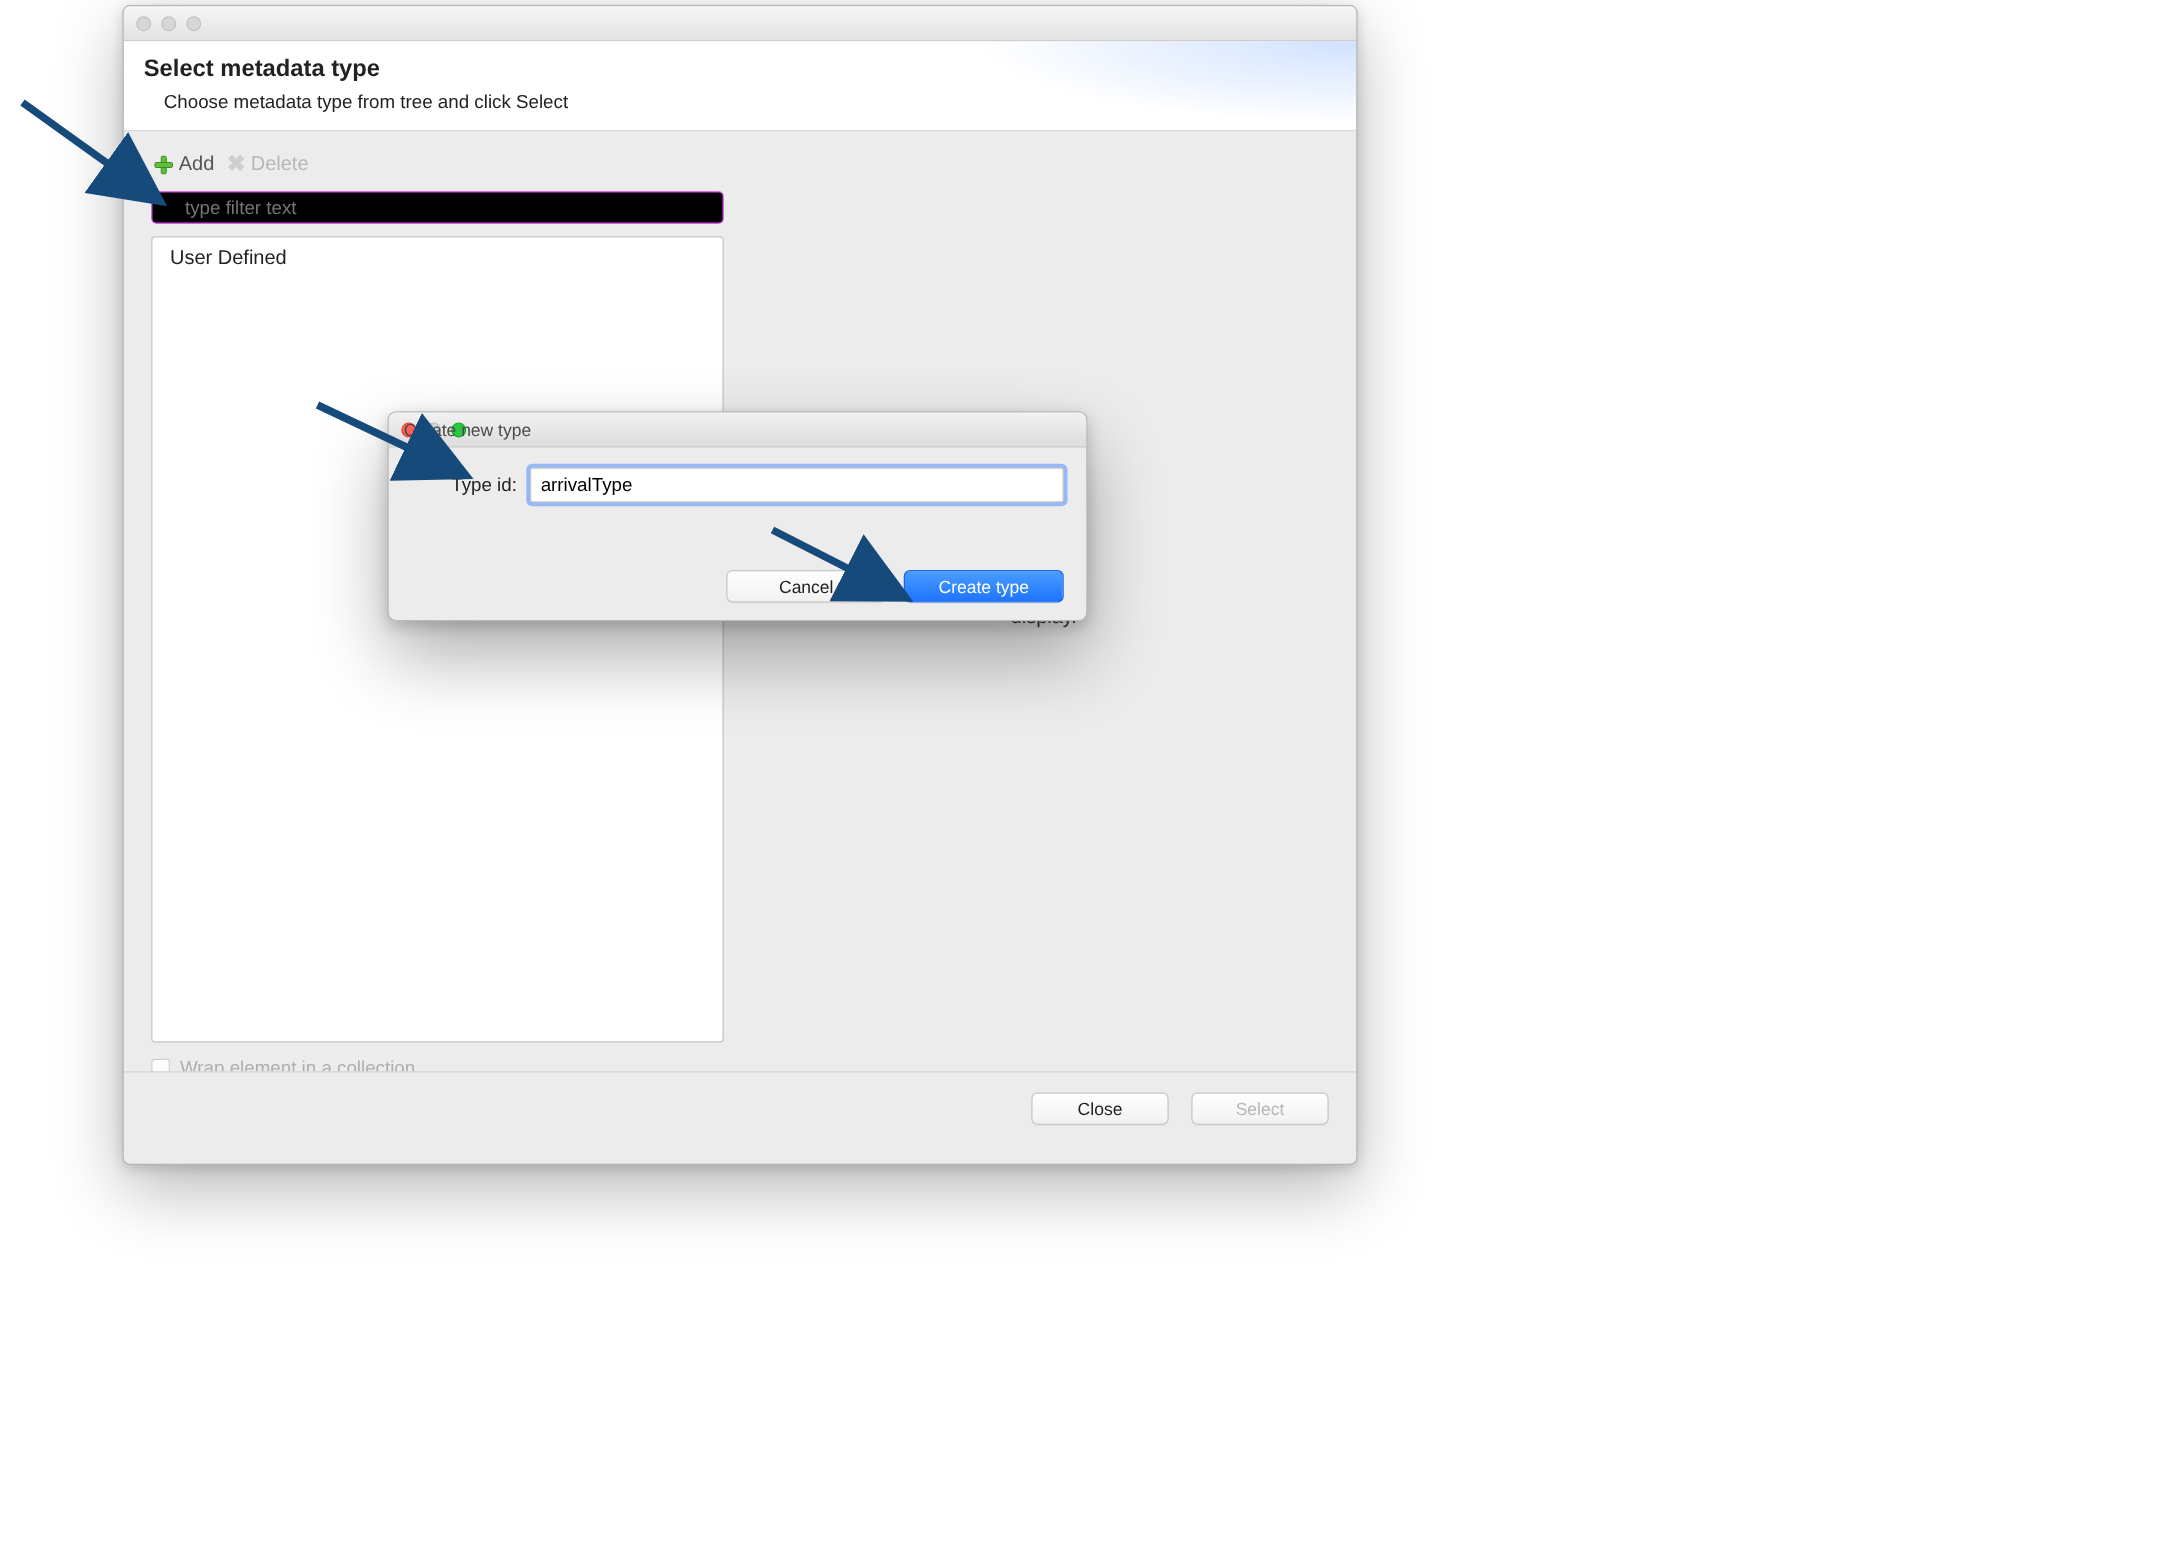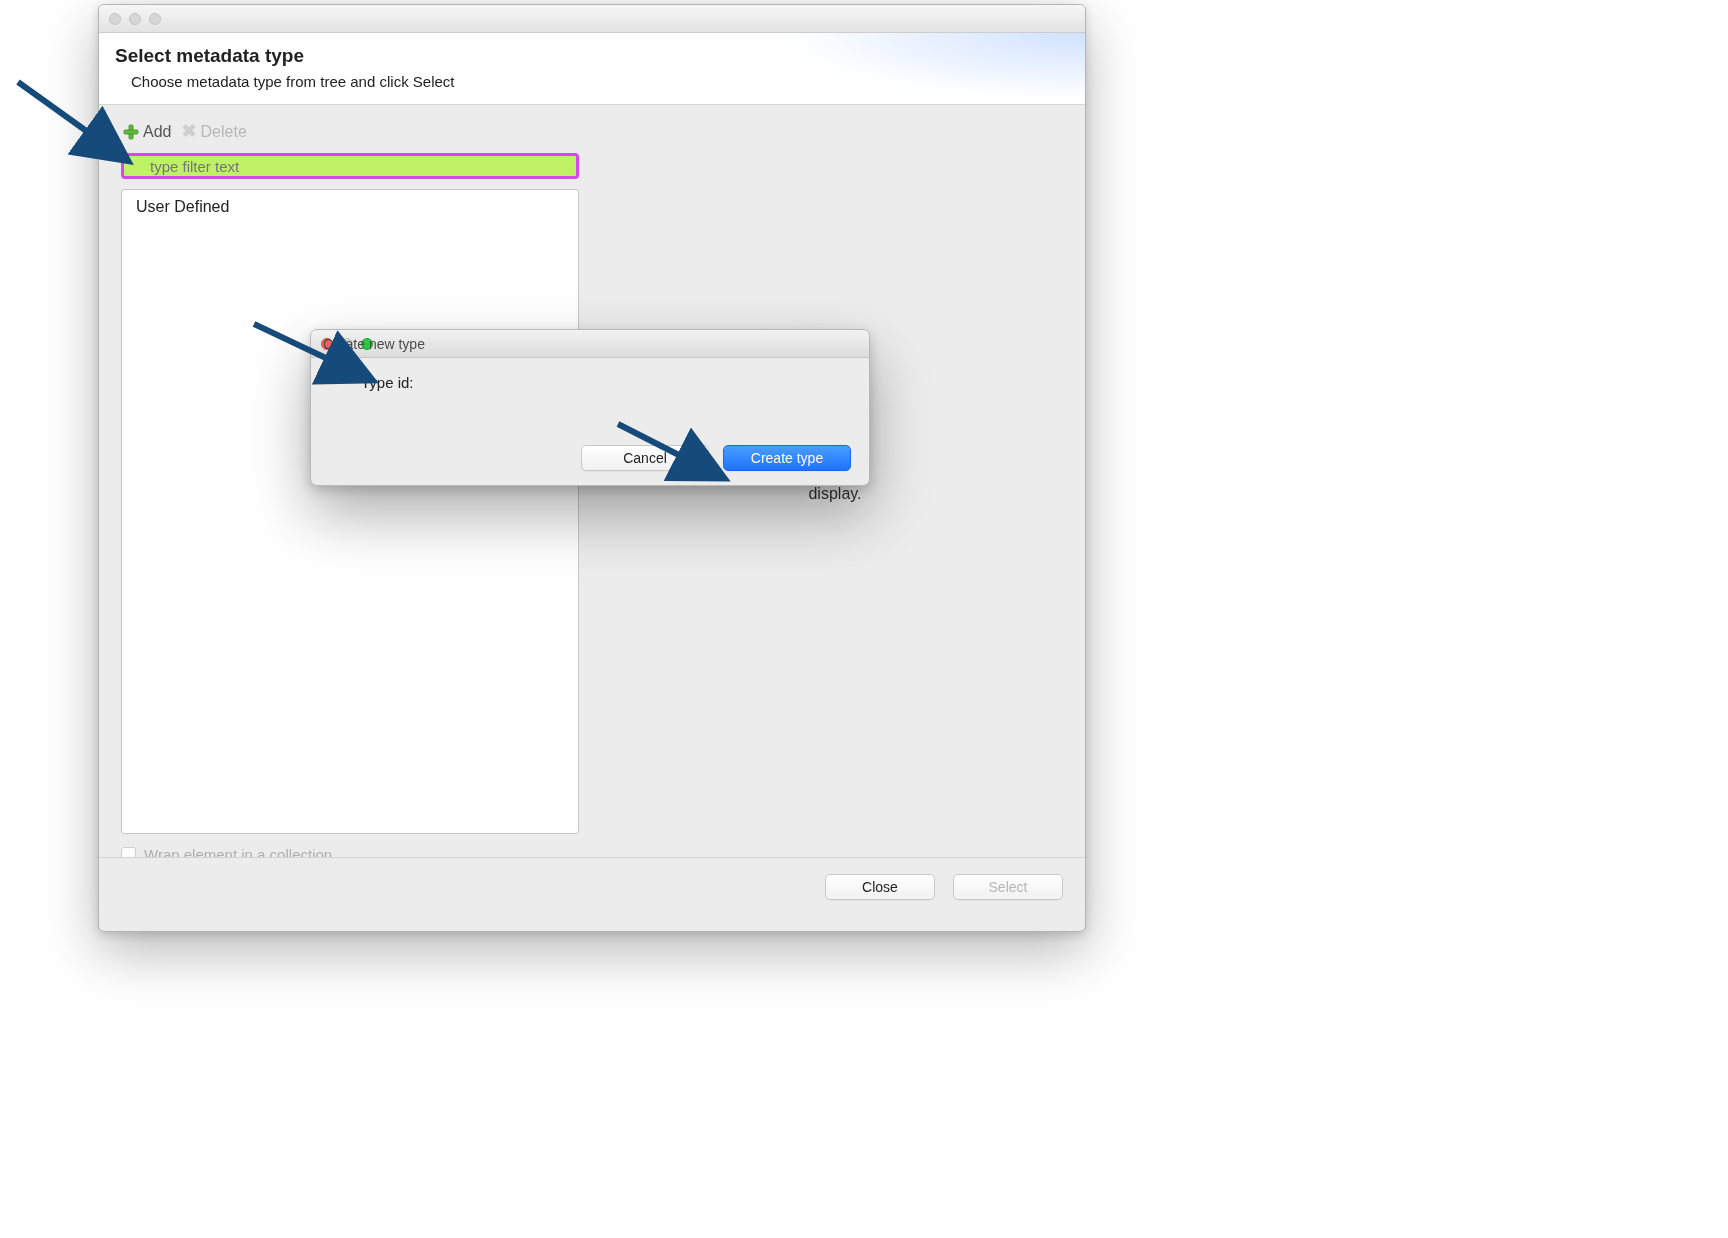--- a/index.html
+++ b/index.html
@@ -86,23 +86,23 @@
     gap: 28px;
     flex: 1 1 auto;
     min-height:0;
   }
   .left-col { width: 458px; display:flex; flex-direction:column; }
   .right-col { flex:1; display:flex; align-items:center; justify-content:center; }
 
   .filter-input {
     width: 100%;
     height: 26px;
-    border: 3px solid #d946ef;
+    border: 1px solid #d946ef;
     border-radius: 4px;
-    background: #bef264;
+    background: #000000;
     padding: 0 8px 0 26px;
     color: #777;
     font-size: 15px;
     outline: none;
     position: relative;
   }
   .filter-wrap { position: relative; }
   .filter-wrap .mag {
     position:absolute; left:7px; top:50%; transform:translateY(-50%);
     color:#a9a9a9; pointer-events:none;
@@ -299,20 +299,21 @@
     <div class="traffic">
       <span class="tdot red"></span>
       <span class="tdot grey"></span>
       <span class="tdot green"></span>
     </div>
     <div class="m-title">Create new type</div>
   </div>
   <div class="m-body">
     <div class="form-row">
       <span class="form-label">Type id:</span>
+      <input class="form-input" type="text" value="arrivalType" style="">
     </div>
   </div>
   <div class="m-footer">
     <span class="mac-btn cancel">Cancel</span>
     <span class="mac-btn primary">Create type</span>
   </div>
 </div>
 
 <svg class="arrow" style="left:12px; top:76px;" width="130" height="110">
   <defs>

